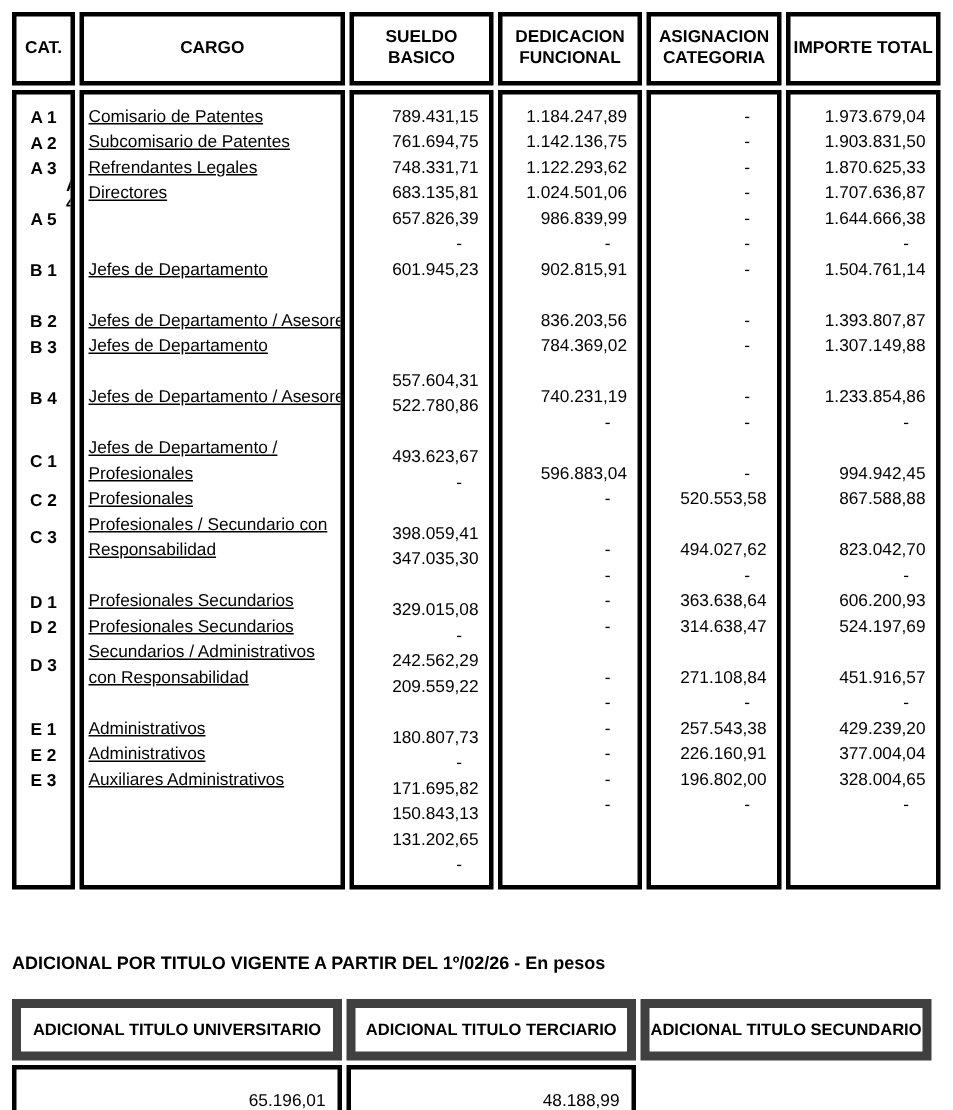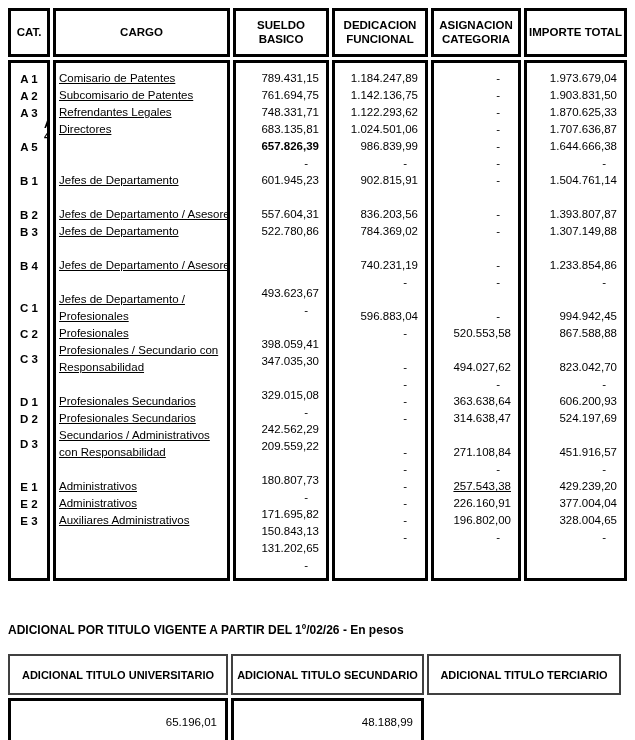--- a/index.html
+++ b/index.html
@@ -50,21 +50,21 @@
   }
   .adicional-table{
     margin-top:17px;
     display:grid;
     grid-template-columns:220px 193px 194px;
     column-gap:3px;
     row-gap:3px;
     width:619px;
   }
   .acell-h{
-    border:2px solid #404040;
+    border:6px solid #404040;
     box-sizing:border-box;
     height:41px;
     display:flex;align-items:center;justify-content:center;
     text-align:center;
     font-weight:700;font-size:11px;
   }
   .acell-v{
     border:3px solid #000;
     box-sizing:border-box;
     height:47px;
@@ -191,28 +191,28 @@
         </div>
         <div class="cell cargo" style="height: 17px;">
           <div></div>
         </div>
       </div>
     <div class="bodycol" id="col-sueldo">
         <div class="cell num" style="height: 17px;">789.431,15</div>
         <div class="cell num" style="height: 17px;">761.694,75</div>
         <div class="cell num" style="height: 17px;">748.331,71</div>
         <div class="cell num" style="height: 17px;">683.135,81</div>
-        <div class="cell num" style="height: 17px; font-weight: bold;">657.826,39</div>
+        <div class="cell num" style="height: 17px;">657.826,39</div>
         <div class="cell num dash" style="height: 17px;">-</div>
         <div class="cell num" style="height: 17px;">601.945,23</div>
         <div class="cell num" style="height: 17px;"></div>
-        <div class="cell num" style="height: 17px;">557.604,31</div>
+        <div class="cell num" style="height: 17px; margin-top: 40px;">557.604,31</div>
         <div class="cell num" style="height: 17px;">522.780,86</div>
         <div class="cell num" style="height: 17px;"></div>
-        <div class="cell num" style="height: 17px; margin-top: 28px;">493.623,67</div>
+        <div class="cell num" style="height: 17px;">493.623,67</div>
         <div class="cell num dash" style="height: 17px;">-</div>
         <div class="cell num" style="height: 34px;">398.059,41</div>
         <div class="cell num" style="height: 17px;">347.035,30</div>
         <div class="cell num" style="height: 34px;">329.015,08</div>
         <div class="cell num dash" style="height: 17px;">-</div>
         <div class="cell num" style="height: 17px;">242.562,29</div>
         <div class="cell num" style="height: 17px;">209.559,22</div>
         <div class="cell num" style="height: 34px;">180.807,73</div>
         <div class="cell num dash" style="height: 17px;">-</div>
         <div class="cell num" style="height: 17px;">171.695,82</div>
@@ -262,21 +262,21 @@
         <div class="cell num dash" style="height: 17px;">-</div>
         <div class="cell num dash" style="height: 17px;">-</div>
         <div class="cell num dash" style="height: 34px;">-</div>
         <div class="cell num" style="height: 17px;">520.553,58</div>
         <div class="cell num" style="height: 34px;">494.027,62</div>
         <div class="cell num dash" style="height: 17px;">-</div>
         <div class="cell num" style="height: 17px;">363.638,64</div>
         <div class="cell num" style="height: 17px;">314.638,47</div>
         <div class="cell num" style="height: 34px;">271.108,84</div>
         <div class="cell num dash" style="height: 17px;">-</div>
-        <div class="cell num" style="height: 17px; text-decoration: underline;">257.543,38</div>
+        <div class="cell num" style="height: 17px;">257.543,38</div>
         <div class="cell num" style="height: 17px;">226.160,91</div>
         <div class="cell num" style="height: 17px; padding-left: 42px;">196.802,00</div>
         <div class="cell num dash" style="height: 17px;">-</div>
       </div>
     <div class="bodycol" id="col-importe">
         <div class="cell num" style="height: 17px;">1.973.679,04</div>
         <div class="cell num" style="height: 17px;">1.903.831,50</div>
         <div class="cell num" style="height: 17px;">1.870.625,33</div>
         <div class="cell num" style="height: 17px;">1.707.636,87</div>
         <div class="cell num" style="height: 17px;">1.644.666,38</div>
@@ -300,19 +300,19 @@
         <div class="cell num" style="height: 17px;">377.004,04</div>
         <div class="cell num" style="height: 17px;">328.004,65</div>
         <div class="cell num dash" style="height: 17px;">-</div>
       </div>
   </div>
 
   <div class="adicional-title">ADICIONAL POR TITULO VIGENTE A PARTIR DEL 1º/02/26 - En pesos</div>
 
   <div class="adicional-table">
     <div class="acell-h">ADICIONAL TITULO UNIVERSITARIO</div>
+    <div class="acell-h">ADICIONAL TITULO TERCIARIO</div>
     <div class="acell-h">ADICIONAL TITULO SECUNDARIO</div>
-    <div class="acell-h">ADICIONAL TITULO TERCIARIO</div>
     <div class="acell-v">65.196,01</div>
     <div class="acell-v">48.188,99</div>
   </div>
 
 </div>
 
 </body></html>

